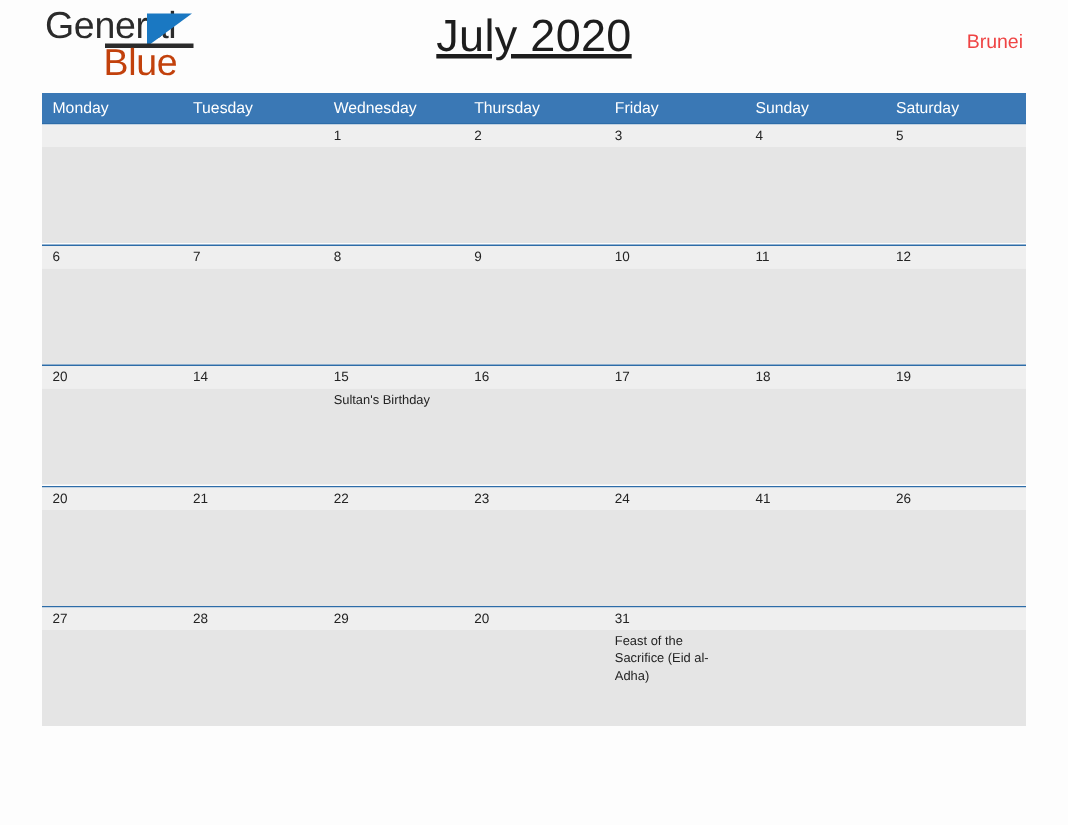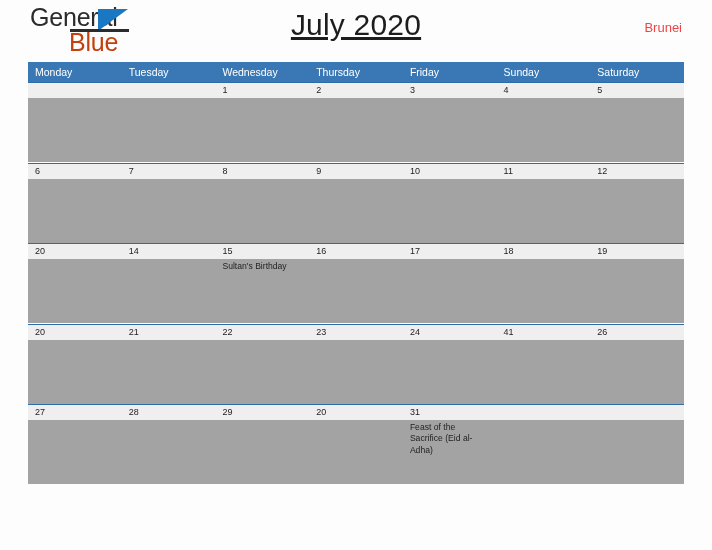--- a/index.html
+++ b/index.html
@@ -126,21 +126,21 @@
     flex: 1 1 0;
     font-size: 9px;
     color: #232323;
     padding-left: 7px;
     box-sizing: border-box;
     line-height: 15px;
   }
   .week-row .event-band {
     display: flex;
     height: 64px;
-    background: #a3a3a3;
+    background: #e5e5e5;
   }
   .week-row .event-cell {
     flex: 1 1 0;
     box-sizing: border-box;
     padding: 2px 8px 0 7px;
   }
   .event-text {
     font-size: 8.6px;
     line-height: 11.4px;
     color: #232323;

